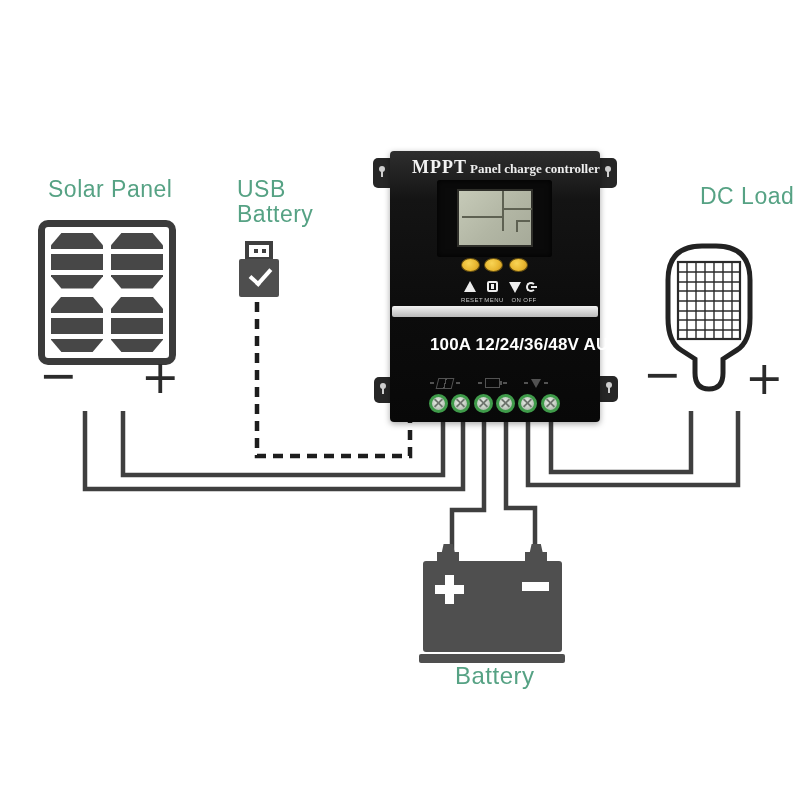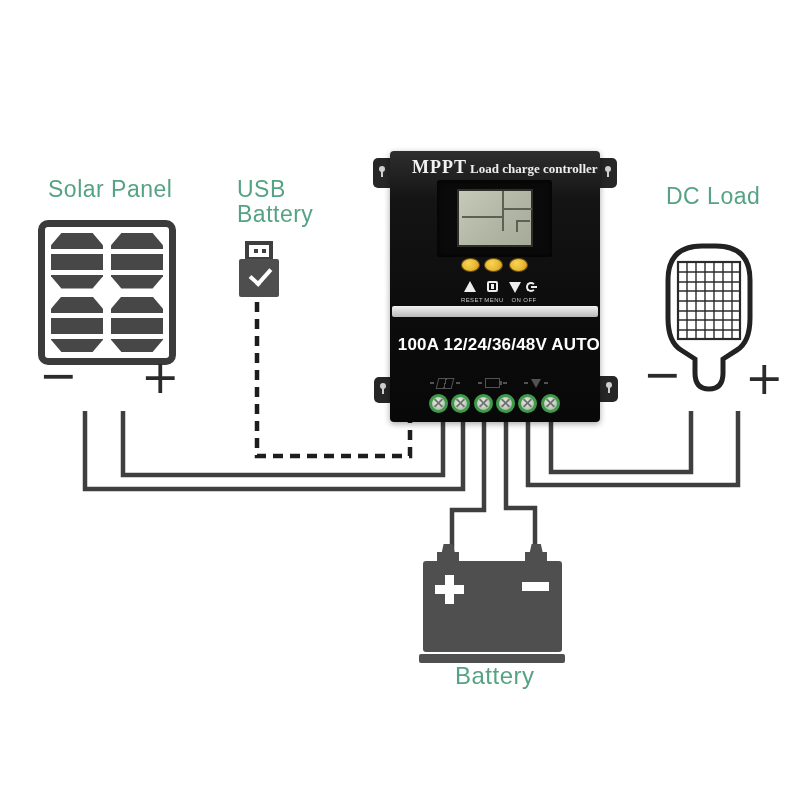--- a/index.html
+++ b/index.html
@@ -55,22 +55,22 @@
        box-sizing:border-box;}
   .menu-sq i{position:absolute;left:2px;top:1px;width:3px;height:5px;background:#ededed;}
   .pwr{position:absolute;width:11px;height:11px;transform:rotate(90deg);}
   .pwr .ring{position:absolute;left:0;top:1px;width:10px;height:10px;border:2px solid #ededed;
        border-radius:50%;box-sizing:border-box;border-top-color:transparent;}
   .pwr .bar{position:absolute;left:4px;top:0;width:2px;height:6px;background:#ededed;}
   .btn-label{position:absolute;top:146px;color:#c9c9c9;font-size:6px;text-align:center;
        letter-spacing:.4px;}
   .silver-bar{position:absolute;left:2px;top:155px;width:206px;height:11px;border-radius:2px;
        background:linear-gradient(180deg,#f2f2f2,#b9b9b9);}
-  .rating{position:absolute;left:0;top:184px;width:100%;text-align:right;color:#fff;
-       font-weight:bold;font-size:17px;letter-spacing:.2px;}
+  .rating{position:absolute;left:0;top:184px;width:100%;text-align:center;color:#fff;
+       font-weight:bold;font-size:17px;letter-spacing:.2px;padding-left:36px;}
   .mini{position:absolute;top:224px;height:16px;display:flex;align-items:center;gap:3px;
        opacity:.5;}
   .mini .panelshape{width:14px;height:9px;border:1px solid #9a9a9a;transform:skewX(-14deg);
        background:linear-gradient(90deg,transparent 45%,#9a9a9a 45%,#9a9a9a 55%,transparent 55%);}
   .mini .battshape{width:13px;height:8px;border:1px solid #9a9a9a;position:relative;}
   .mini .battshape i{position:absolute;right:-3px;top:2px;width:2px;height:4px;background:#9a9a9a;}
   .mini .bulbshape{width:0;height:0;border-left:5px solid transparent;
        border-right:5px solid transparent;border-top:9px solid #9a9a9a;}
   .mini .tick{width:4px;height:1.5px;background:#9a9a9a;}
   .screw{position:absolute;top:243px;width:19px;height:19px;border-radius:50%;
@@ -126,21 +126,21 @@
       <line x1="678" y1="330" x2="740" y2="330"></line>
     </g>
   </g>
 </svg>
 
 <div class="abs green-label" style="left:48px;top:177px;">Solar Panel</div>
 <div class="abs green-label" style="left:237px;top:177px;">
   <div>USB</div>
   <div>Battery</div>
 </div>
-<div class="abs green-label" style="left:666px;top:184px;">DC Load</div>
+<div class="abs green-label" style="left:700px;top:184px;">DC Load</div>
 <div class="abs green-label" style="left:455px;top:663px;font-size:24px;">Battery</div>
 
 <div class="abs solar-frame">
   <div class="solar-cell"></div>
   <div class="solar-cell"></div>
   <div class="solar-cell"></div>
   <div class="solar-cell"></div>
 </div>
 <span class="pol" style="left:39px;top:352px;">−</span>
 <span class="pol" style="left:141px;top:354px;">+</span>
@@ -168,21 +168,21 @@
   <span class="hole" style="top:6px;"></span>
   <span class="tail" style="top:11px;"></span>
 </div>
 <div class="abs ear" style="left:600px;top:376px;height:26px;border-radius:0 5px 5px 0;">
   <span class="hole" style="top:6px;"></span>
   <span class="tail" style="top:11px;"></span>
 </div>
 
 <div class="abs ctrl-body">
   <span class="brand">MPPT</span>
-  <span class="prod-title">Load charge controller</span>
+  <span class="prod-title">Panel charge controller</span>
 
   <div class="bezel">
     <div class="lcd">
       <span class="seg" style="left:43px;top:0;width:2px;height:40px;"></span>
       <span class="seg" style="left:43px;top:17px;width:30px;height:2px;"></span>
       <span class="seg" style="left:3px;top:25px;width:42px;height:2px;"></span>
       <span class="seg" style="left:57px;top:29px;width:2px;height:12px;"></span>
       <span class="seg" style="left:57px;top:29px;width:14px;height:2px;"></span>
     </div>
   </div>

